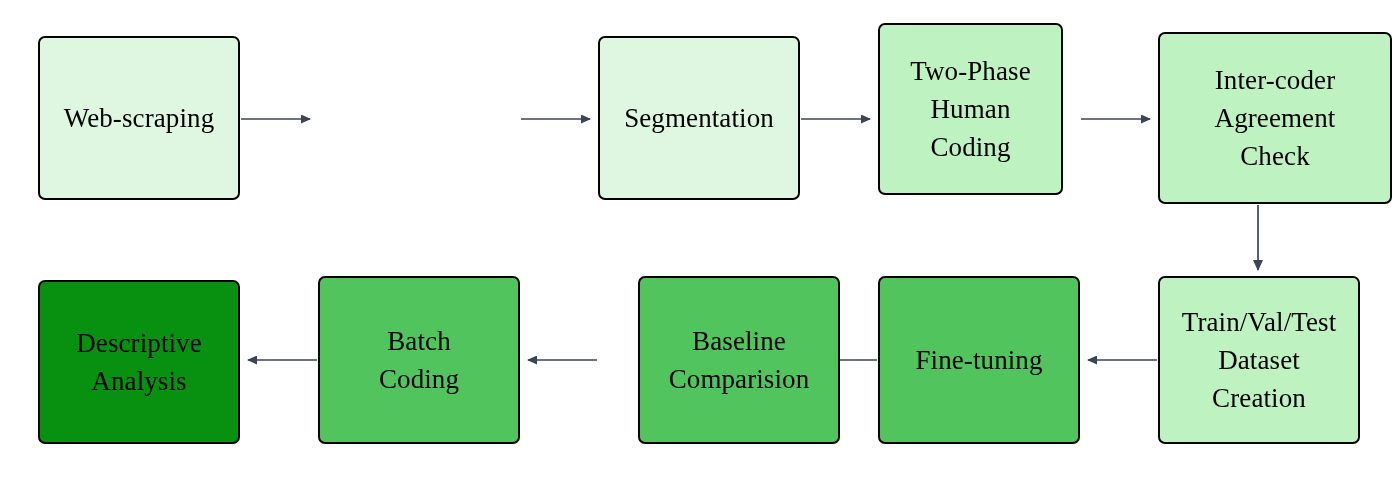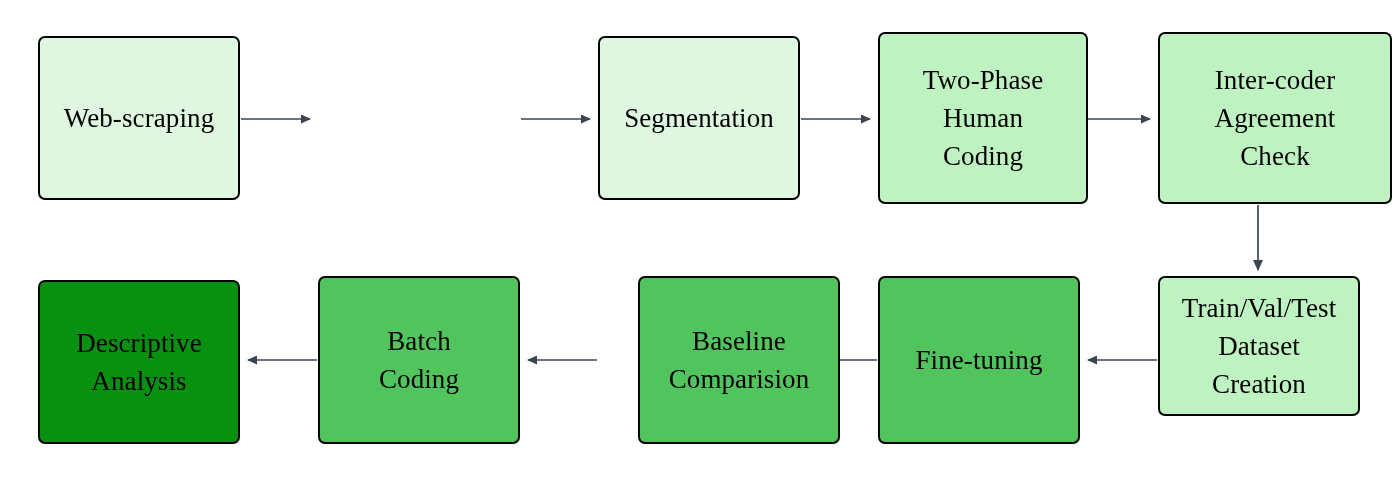--- a/index.html
+++ b/index.html
@@ -33,29 +33,29 @@
   .node .label {
     display: block;
     width: 100%;
   }
   .node .label .ln { display: block; }
 
   
   #n-webscraping   { left: 38px;   top: 36px;  width: 202px; height: 164px; }
   #n-dedup         { left: 318px;  top: 36px;  width: 202px; height: 164px; }
   #n-segmentation  { left: 598px;  top: 36px;  width: 202px; height: 164px; }
-  #n-twophase      { left: 878px;  top: 32px;  width: 210px; height: 172px; align-items: center; }
+  #n-twophase      { left: 878px;  top: 23px;  width: 185px; height: 172px; align-items: center; }
   #n-intercoder    { left: 1158px; top: 32px;  width: 234px; height: 172px; }
 
   
   #n-descriptive   { left: 38px;   top: 280px; width: 202px; height: 164px; }
   #n-batch         { left: 318px;  top: 276px; width: 202px; height: 168px; }
   #n-baseline      { left: 598px;  top: 276px; width: 202px; height: 168px; }
   #n-finetune      { left: 878px;  top: 276px; width: 202px; height: 168px; }
-  #n-dataset       { left: 1158px; top: 276px; width: 202px; height: 140px; }
+  #n-dataset       { left: 1158px; top: 276px; width: 202px; height: 168px; }
 
   
   #n-baseline .label,
   #n-dataset .label {
     width: 230px;
   }
 
   .conn {
     position: absolute;
     top: 0;

